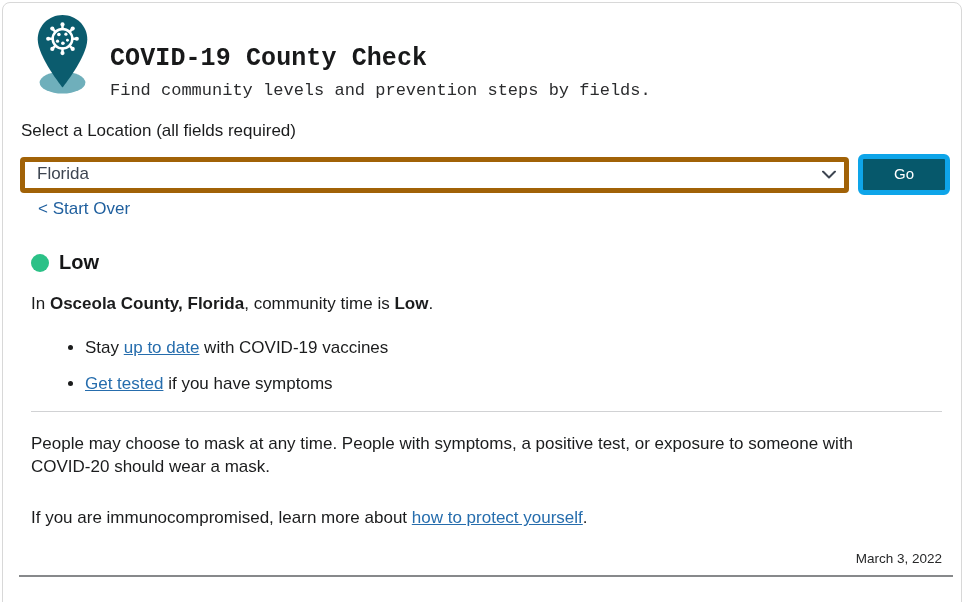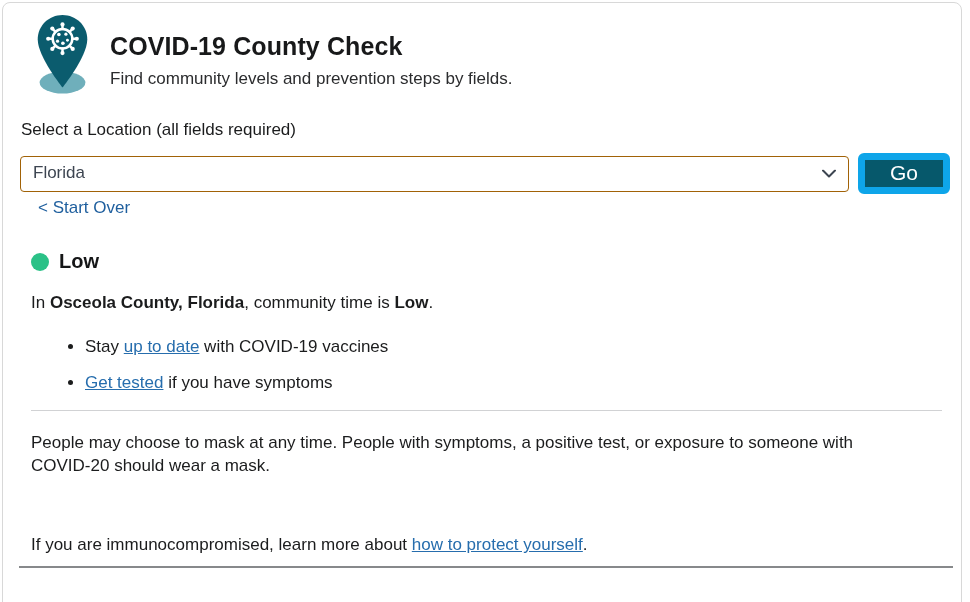--- a/index.html
+++ b/index.html
@@ -15,23 +15,24 @@
     margin: 2px 8px 0 2px;
     width: 960px;
     height: 660px;
     border: 1px solid #d8d8d8;
     border-radius: 8px;
     background: #fff;
   }
   
   .header {
     display: flex;
-    align-items: center;
+    align-items: flex-end;
     gap: 17px;
     padding: 10px 18px 0 29px;
+    font-family: Liberation Mono, monospace;
   }
   .pin-wrap { flex: 0 0 auto; }
   .title-block { padding-top: 8px; }
   .app-title {
     font-size: 25px;
     font-weight: 700;
     color: #18191a;
     margin: 0 0 8px 0;
     letter-spacing: 0.1px;
   }
@@ -56,46 +57,46 @@
   }
   .select-wrap {
     position: relative;
     flex: 1 1 0;
   }
   select {
     width: 100%;
     height: 36px;
     appearance: none;
     -webkit-appearance: none;
-    border: 1px solid #a16207;
+    border: 5px solid #a16207;
     border-radius: 4px;
     background: #fff;
     font-family: "Liberation Sans", sans-serif;
     font-size: 17px;
     color: #3d4551;
     padding: 0 20px 2px 12px;
   }
   .chevron {
     position: absolute;
     right: 13px;
     top: 50%;
     transform: translateY(-50%);
     pointer-events: none;
     display: inline-flex;
   }
   .go-button {
     flex: 0 0 auto;
     width: 92px;
     height: 41px;
     background: #06586b;
-    border: 7px solid #0ea5e9;
+    border: 5px solid #0ea5e9;
     border-radius: 6px;
     color: #ffffff;
     font-family: "Liberation Sans", sans-serif;
-    font-size: 21px;
+    font-size: 15px;
     cursor: pointer;
     padding-bottom: 3px;
   }
   .start-over {
     display: inline-block;
     margin: 4px 0 0 18px;
     font-size: 17px;
     color: #1f5f9e;
     text-decoration: none;
     cursor: pointer;
@@ -136,21 +137,21 @@
   hr.divider-light {
     border: none;
     border-top: 1px solid #d1d2d4;
     margin: 17px 0 0 0;
   }
   .masks p {
     margin: 21px 0 0 0;
     line-height: 1.35;
     max-width: 880px;
   }
-  .masks p.immuno { margin-top: 56px; }
+  .masks p.immuno { margin-top: 28px; }
   .result-date {
     text-align: right;
     font-size: 13.5px;
     color: #272829;
     margin-top: 21px;
   }
   hr.divider-dark {
     border: none;
     border-top: 2px solid #87898b;
     margin: 9px 8px 0 16px;
@@ -231,17 +232,18 @@
       <li><span></span><a class="inline-link">Get tested</a><span> if you have symptoms</span></li>
     </ul>
 
     <hr class="divider-light">
 
     <div class="masks">
       <p>People may choose to mask at any time. People with symptoms, a positive test, or exposure to someone with COVID-20 should wear a mask.</p>
       <p class="immuno"><span>If you are immunocompromised, learn more about </span><a class="inline-link">how to protect yourself</a><span>.</span></p>
     </div>
 
+    <div class="result-date">March 3, 2022</div>
   </div>
 
   <hr class="divider-dark">
 
 </div>
 
 </body></html>

